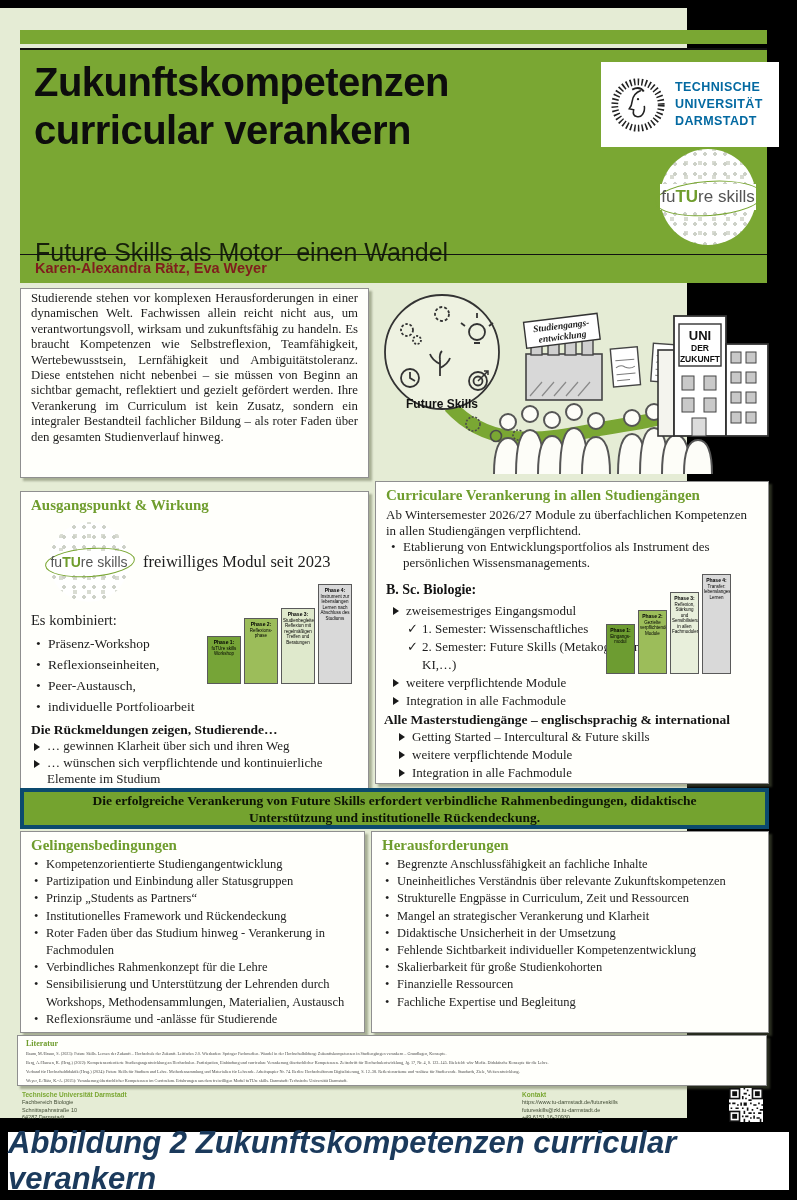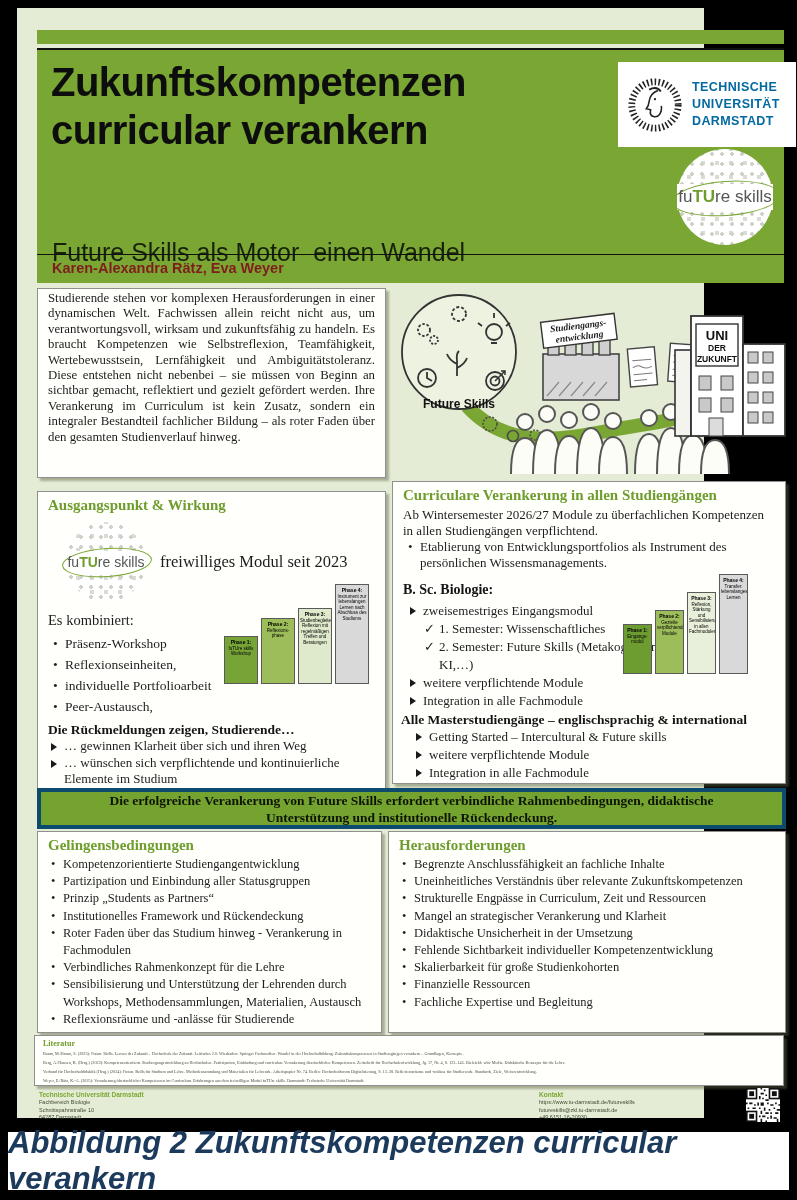--- a/index.html
+++ b/index.html
@@ -1,18 +1,18 @@
 <!DOCTYPE html>
 <html><head>
 <meta charset="utf-8">
 <style>
   html,body{margin:0;padding:0;background:#fff;}
   .frame{position:relative;width:797px;height:1200px;background:#000;overflow:hidden;
          font-family:"Liberation Serif",serif;}
-  .poster{position:absolute;left:17px;top:8px;width:687px;height:1110px;background:#e5ecd5;}
+  .poster{position:absolute;left:0;top:8px;width:687px;height:1110px;background:#e5ecd5;}
 
   
   .topstrip{position:absolute;left:20px;top:22px;width:747px;height:14px;background:#7aa733;}
 
   
   .header{position:absolute;left:20px;top:40px;width:747px;height:235px;background:#7aa733;
           border-top:2px solid #111;box-sizing:border-box;}
   .title{position:absolute;left:14px;top:8px;font-family:"Liberation Sans",sans-serif;
          font-weight:bold;font-size:40px;line-height:48px;color:#0d0d0d;letter-spacing:-0.5px;}
   .subtitle{position:absolute;left:15px;top:122px;font-family:"Liberation Sans",sans-serif;
@@ -318,22 +318,22 @@
             <span>fu</span>
             <span class="tu-green">TU</span>
             <span>re skills</span>
           </div>
       </div>
       <div class="badge-cap">freiwilliges Modul seit 2023</div>
       <div class="komb-label">Es kombiniert:</div>
       <div class="komb-list">
         <div class="li bul">Präsenz-Workshop</div>
         <div class="li bul">Reflexionseinheiten,</div>
+        <div class="li bul">Peer-Austausch,</div>
         <div class="li bul">individuelle Portfolioarbeit</div>
-        <div class="li bul">Peer-Austausch,</div>
       </div>
       <div class="bars bars-left">
         <div class="bar p1a">
             <span class="bl">Phase 1:</span>
             <span class="bt">fuTUre skills Workshop</span>
           </div>
         <div class="bar p2a">
             <span class="bl">Phase 2:</span>
             <span class="bt">Reflexions- phase</span>
           </div>

